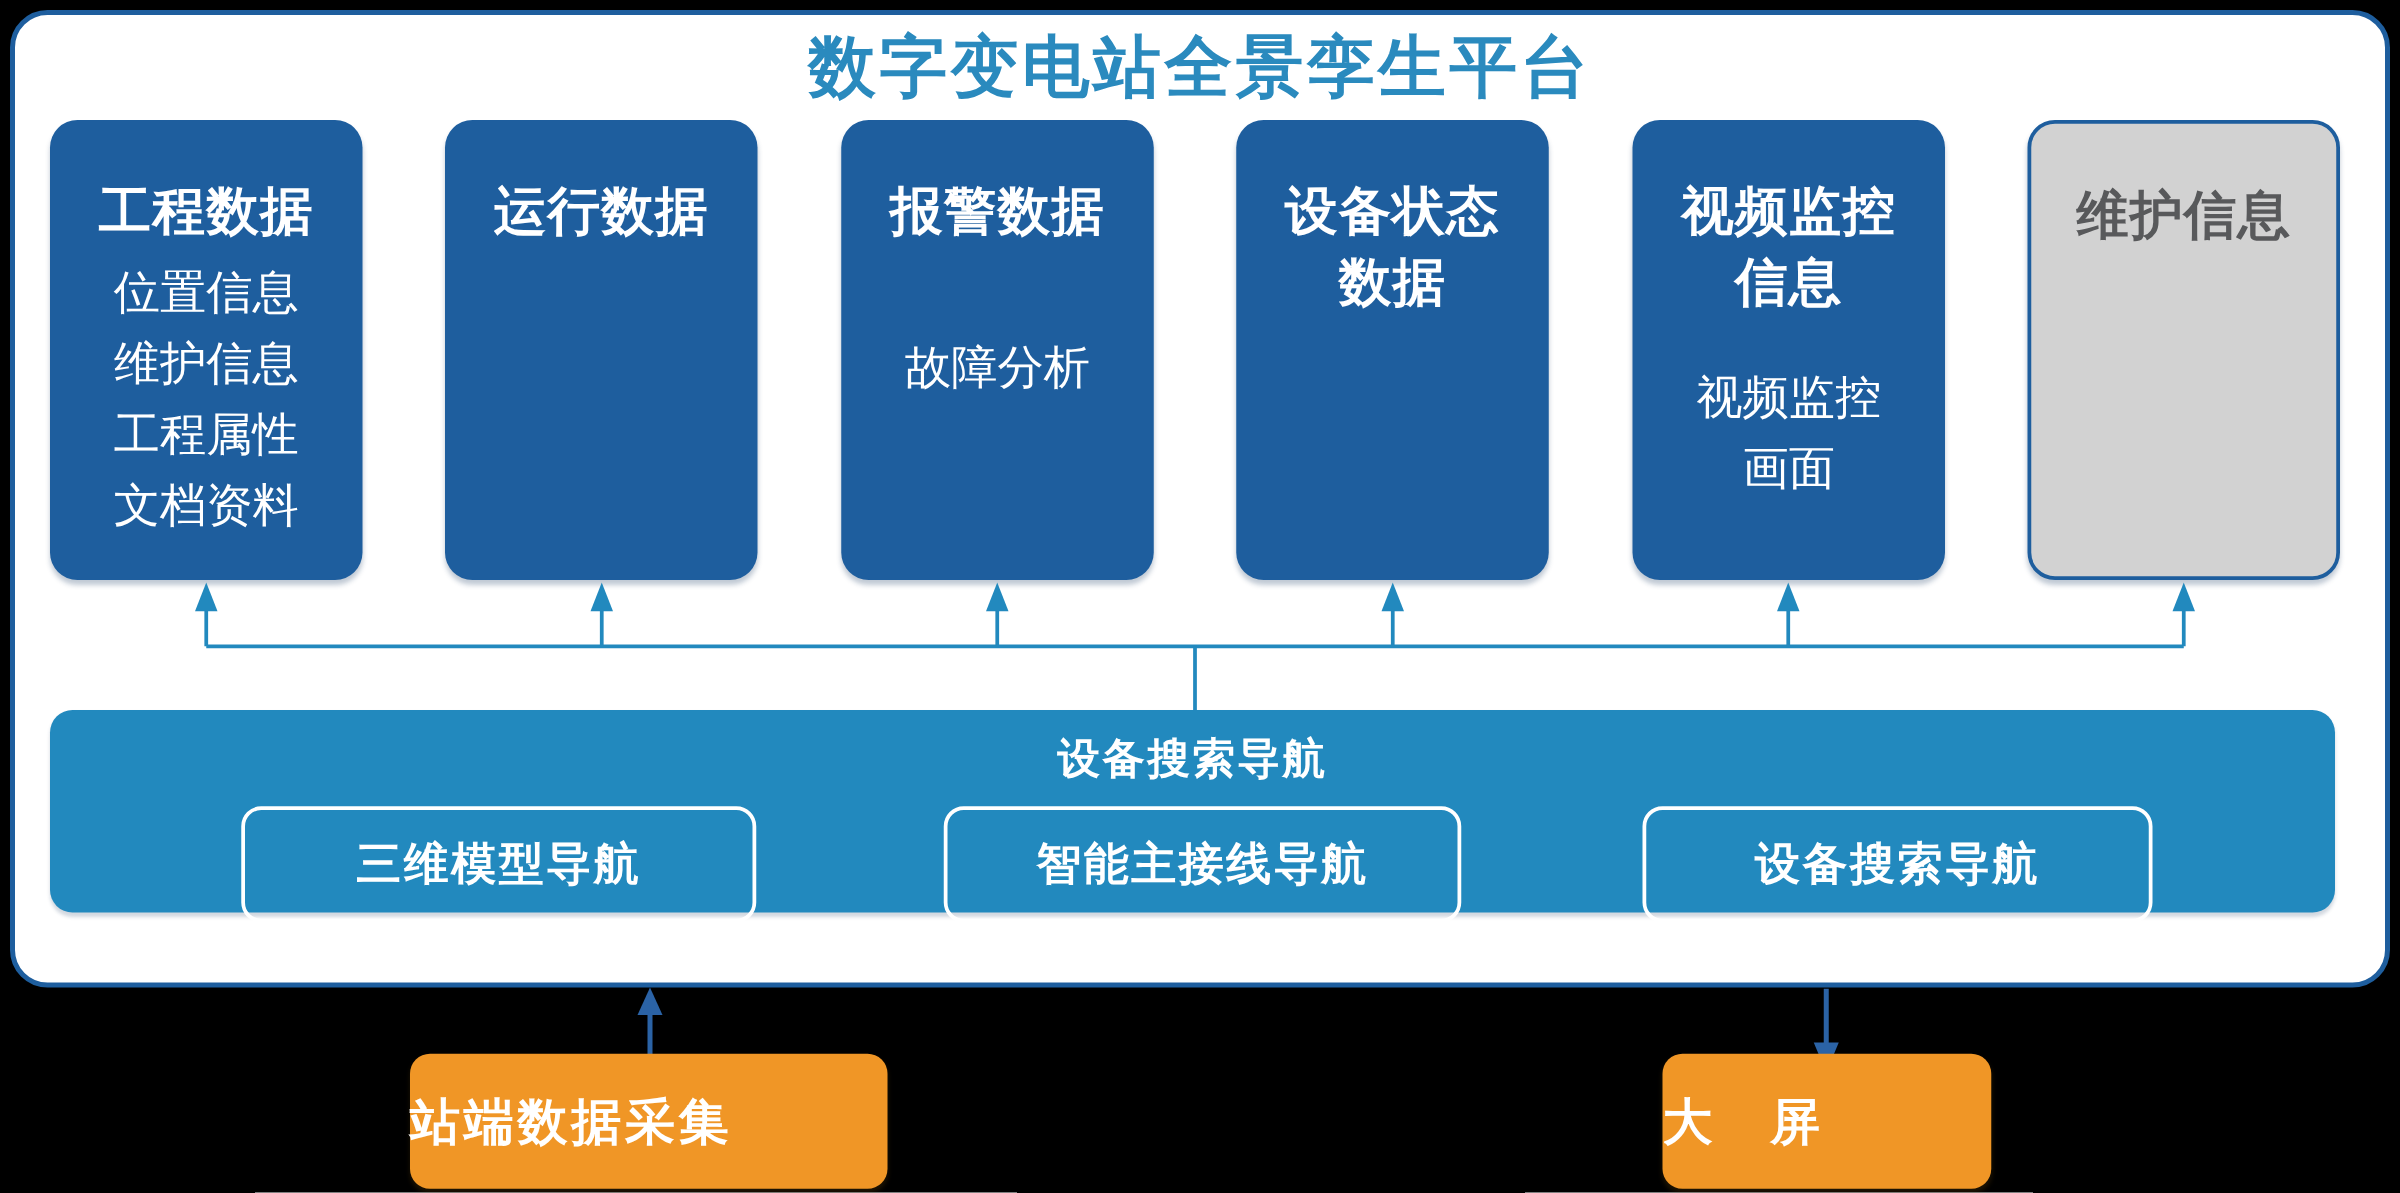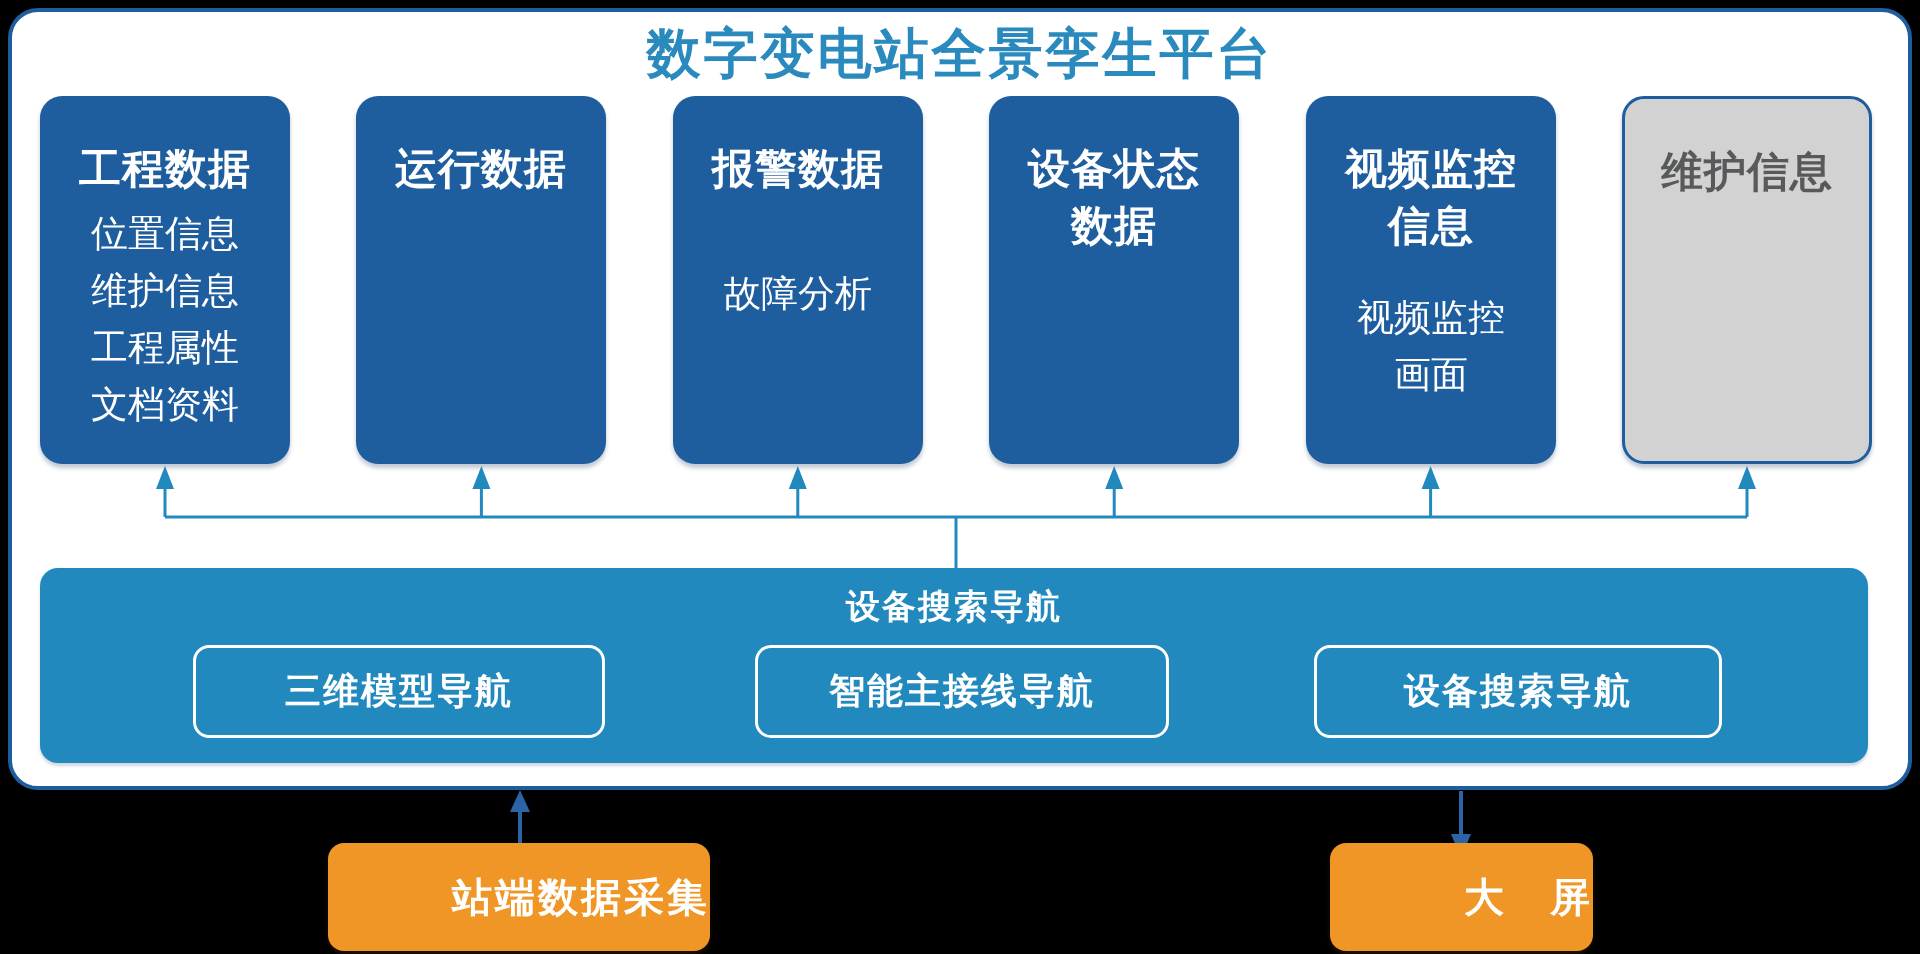--- a/index.html
+++ b/index.html
@@ -22,30 +22,30 @@
   .main-title{position:absolute;top:18px;left:0;width:100%;text-align:center;
     font-size:54px;font-weight:bold;color:var(--title-blue);letter-spacing:3px}
 
   .card{position:absolute;top:96px;width:250px;height:368px;border-radius:22px;
     background:var(--card-blue);color:#ffffff;text-align:center;padding-top:44px;
     box-shadow:0 4px 4px rgba(30,60,100,0.28)}
   .card--gray{background:var(--gray-fill);border:3px solid var(--card-blue);color:var(--gray-text)}
   .card__title{font-size:42px;font-weight:bold;line-height:57px;letter-spacing:1px}
   .card__items{font-size:37px;font-weight:normal;line-height:57px}
 
-  .navbar{position:absolute;left:40px;top:568px;width:1828px;height:195px;
+  .navbar{position:absolute;left:40px;top:568px;width:1828px;height:162px;
     border-radius:18px;background:var(--bar-blue);box-shadow:0 3px 3px rgba(30,60,100,0.2)}
   .navbar__title{text-align:center;margin-top:16px;font-size:34px;font-weight:bold;color:#ffffff;letter-spacing:2px}
   .nav-box{position:absolute;top:77px;height:93px;border:3px solid #ffffff;border-radius:16px;
     color:#ffffff;font-size:36px;font-weight:bold;letter-spacing:2px;
     display:flex;align-items:center;justify-content:center}
 
   .orange-box{position:absolute;top:843px;height:108px;background:var(--orange);
     border-radius:16px;color:#ffffff;font-size:40px;font-weight:bold;letter-spacing:3px;
-    display:flex;align-items:center;justify-content:flex-end;box-shadow:0 3px 4px rgba(120,80,10,0.25)}
+    display:flex;align-items:center;justify-content:flex-start;box-shadow:0 3px 4px rgba(120,80,10,0.25)}
   .orange-box--source{left:328px;width:382px}
   .orange-box--output{left:1330px;width:263px}
 
   svg.connectors{position:absolute;left:0;top:0;width:1920px;height:954px;pointer-events:none}
 </style>
 </head>
 <body>
 
 <div class="canvas">
 

